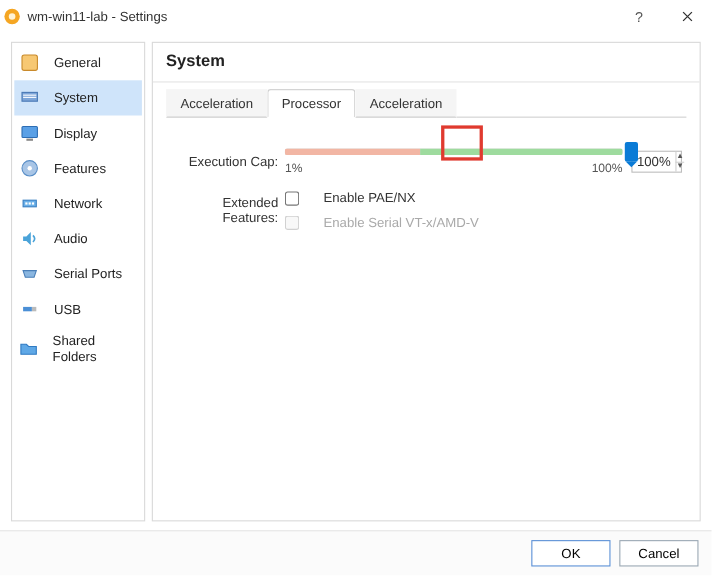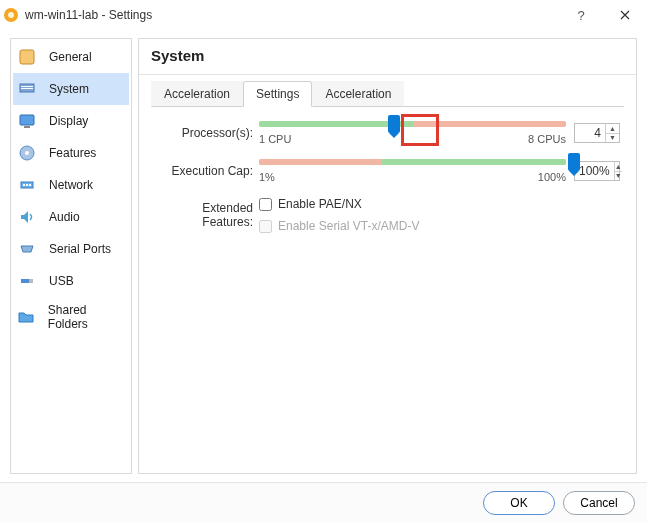--- a/index.html
+++ b/index.html
@@ -31,23 +31,23 @@
   .thumb{position:absolute;top:-6px;width:12px;height:18px;margin-left:-6px;background:#0a7bd6;border-radius:2px}
   .thumb:after{content:"";position:absolute;bottom:-5px;left:1px;border-left:5px solid transparent;border-right:5px solid transparent;border-top:5px solid #0a7bd6}
   .ticklabels{display:flex;justify-content:space-between;font-size:11px;color:#555;margin-top:6px}
   .spin{width:46px;display:flex;border:1px solid #bdbdbd;height:20px;background:#fff}
   .spin .val{flex:1;text-align:right;padding:0 4px;font-size:12px;line-height:18px}
   .spin .btns{width:14px;display:flex;flex-direction:column}
   .spin .b{flex:1;font-size:7px;display:flex;align-items:center;justify-content:center;color:#555;border-left:1px solid #d0d0d0}
   .spin .b:first-child{border-bottom:1px solid #d0d0d0}
   .hl{position:absolute;border:3px solid #e03a2f;width:38px;height:32px;left:262px;top:75px;pointer-events:none}
   .footer{display:flex;justify-content:flex-end;gap:8px;padding:8px 12px;border-top:1px solid #e5e5e5;background:#fbfbfb}
-  .btn{min-width:72px;height:24px;border:1px solid #9aa7b3;background:#fff;font-size:12px;border-radius:12px;display:flex;align-items:center;justify-content:center}
+  .btn{min-width:72px;height:24px;border:1px solid #9aa7b3;background:#fff;font-size:12px;border-radius:0;display:flex;align-items:center;justify-content:center}
   .btn.primary{border-color:#5a8fd6}
-  .chk{display:flex;align-items:center;gap:6px}
+  .chk{display:flex;align-items:center;gap:22px}
   .chk input{margin:0}
   .disabled{color:#a9a9a9}
   .disabled input{accent-color:#ccc}
 </style>
 </head>
 <body>
 
 <div class="titlebar">
   <span class="ico">
     <svg viewBox="0 0 16 16">
@@ -148,47 +148,26 @@
         </span>
       <span>Shared Folders</span>
     </div>
   </div>
 
   <div class="content">
     <h2>System</h2>
     <hr class="hr">
     <div class="tabs">
       <div class="tab">Acceleration</div>
-      <div class="tab active">Settings</div>
+      <div class="tab active">Processor</div>
       <div class="tab">Acceleration</div>
       <div class="tabspace"></div>
     </div>
 
     <div class="pane">
-      <div class="row">
-        <div class="lbl">Processor(s):</div>
-        <div class="slider-wrap">
-          <div class="track">
-            <div class="seg" style="left:0;width:50%;background:#9edb9e"></div>
-            <div class="seg" style="left:50%;right:0;background:#f2b6a4"></div>
-          </div>
-          <div class="thumb" style="left:43%"></div>
-          <div class="ticklabels">
-            <span>1 CPU</span>
-            <span>8 CPUs</span>
-          </div>
-        </div>
-        <div class="spin">
-          <div class="val">4</div>
-          <div class="btns">
-              <div class="b">▲</div>
-              <div class="b">▼</div>
-            </div>
-        </div>
-      </div>
 
       <div class="row" style="margin-top:14px">
         <div class="lbl">Execution Cap:</div>
         <div class="slider-wrap">
           <div class="track">
             <div class="seg" style="left:0;width:40%;background:#f2b6a4"></div>
             <div class="seg" style="left:40%;right:0;background:#9edb9e"></div>
           </div>
           <div class="thumb" style="left:100%"></div>
           <div class="ticklabels">

